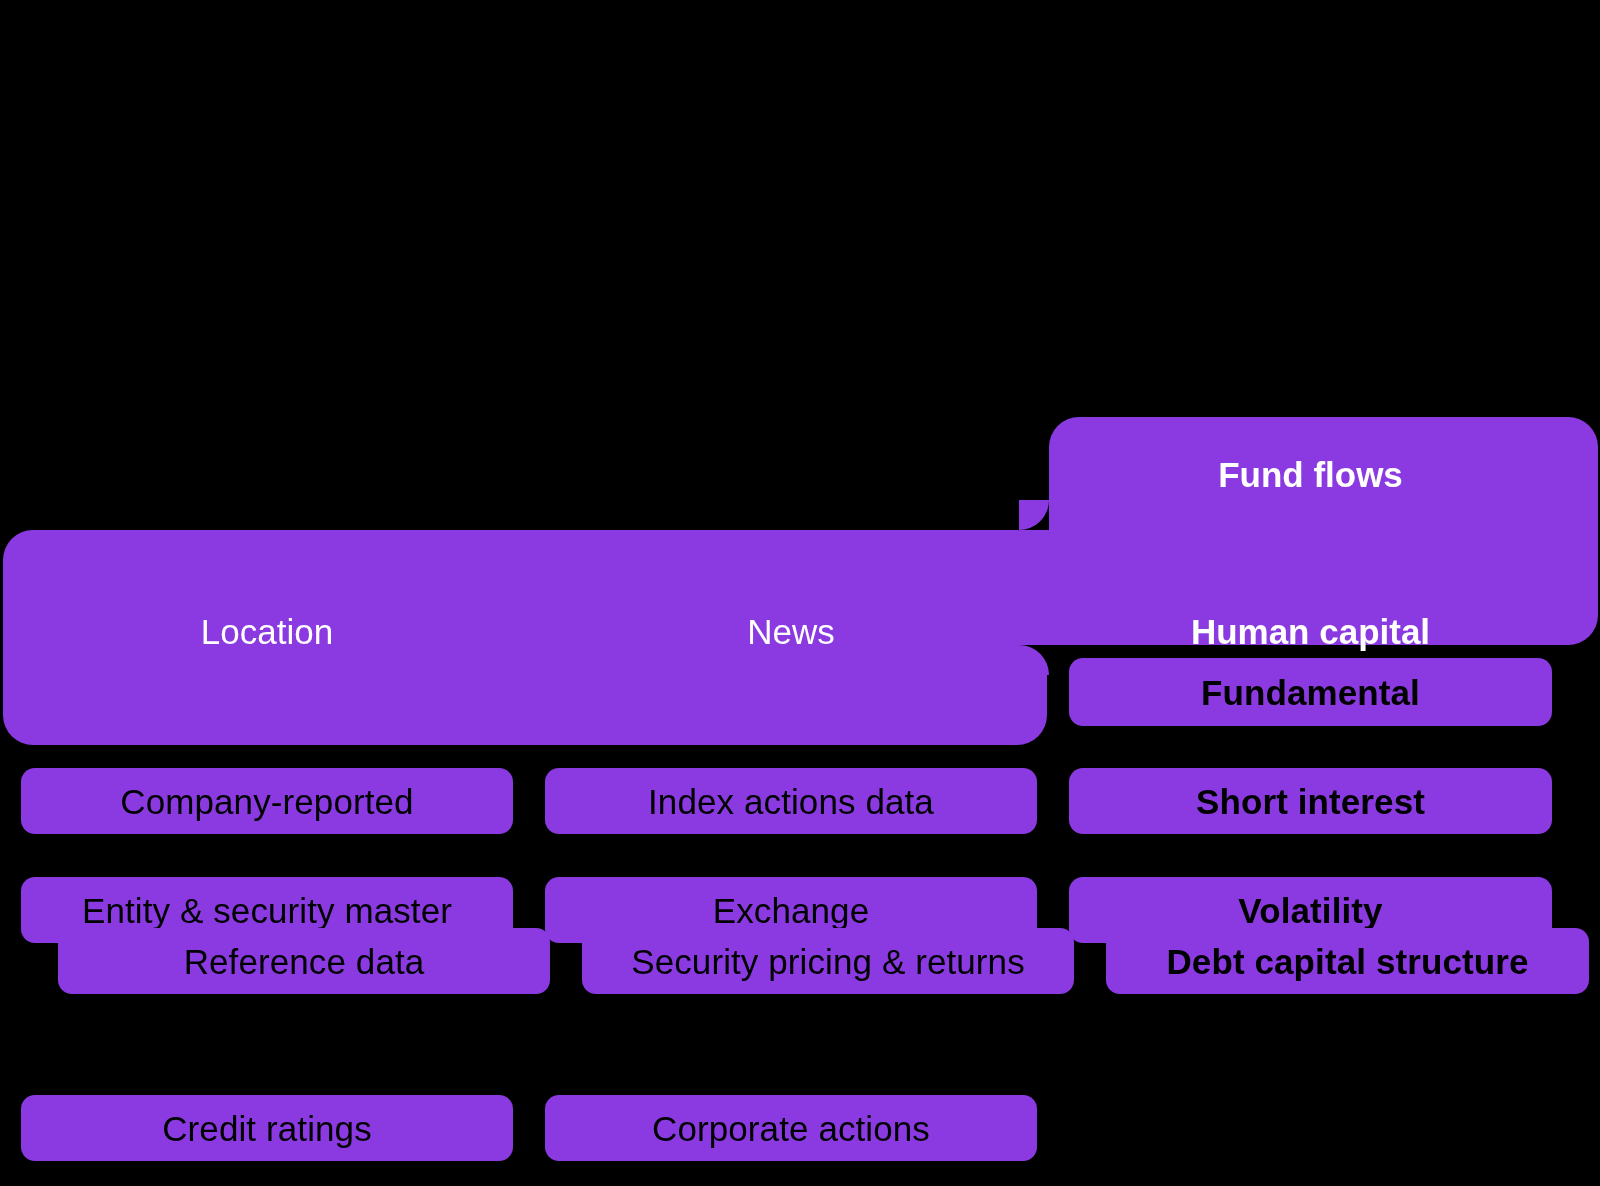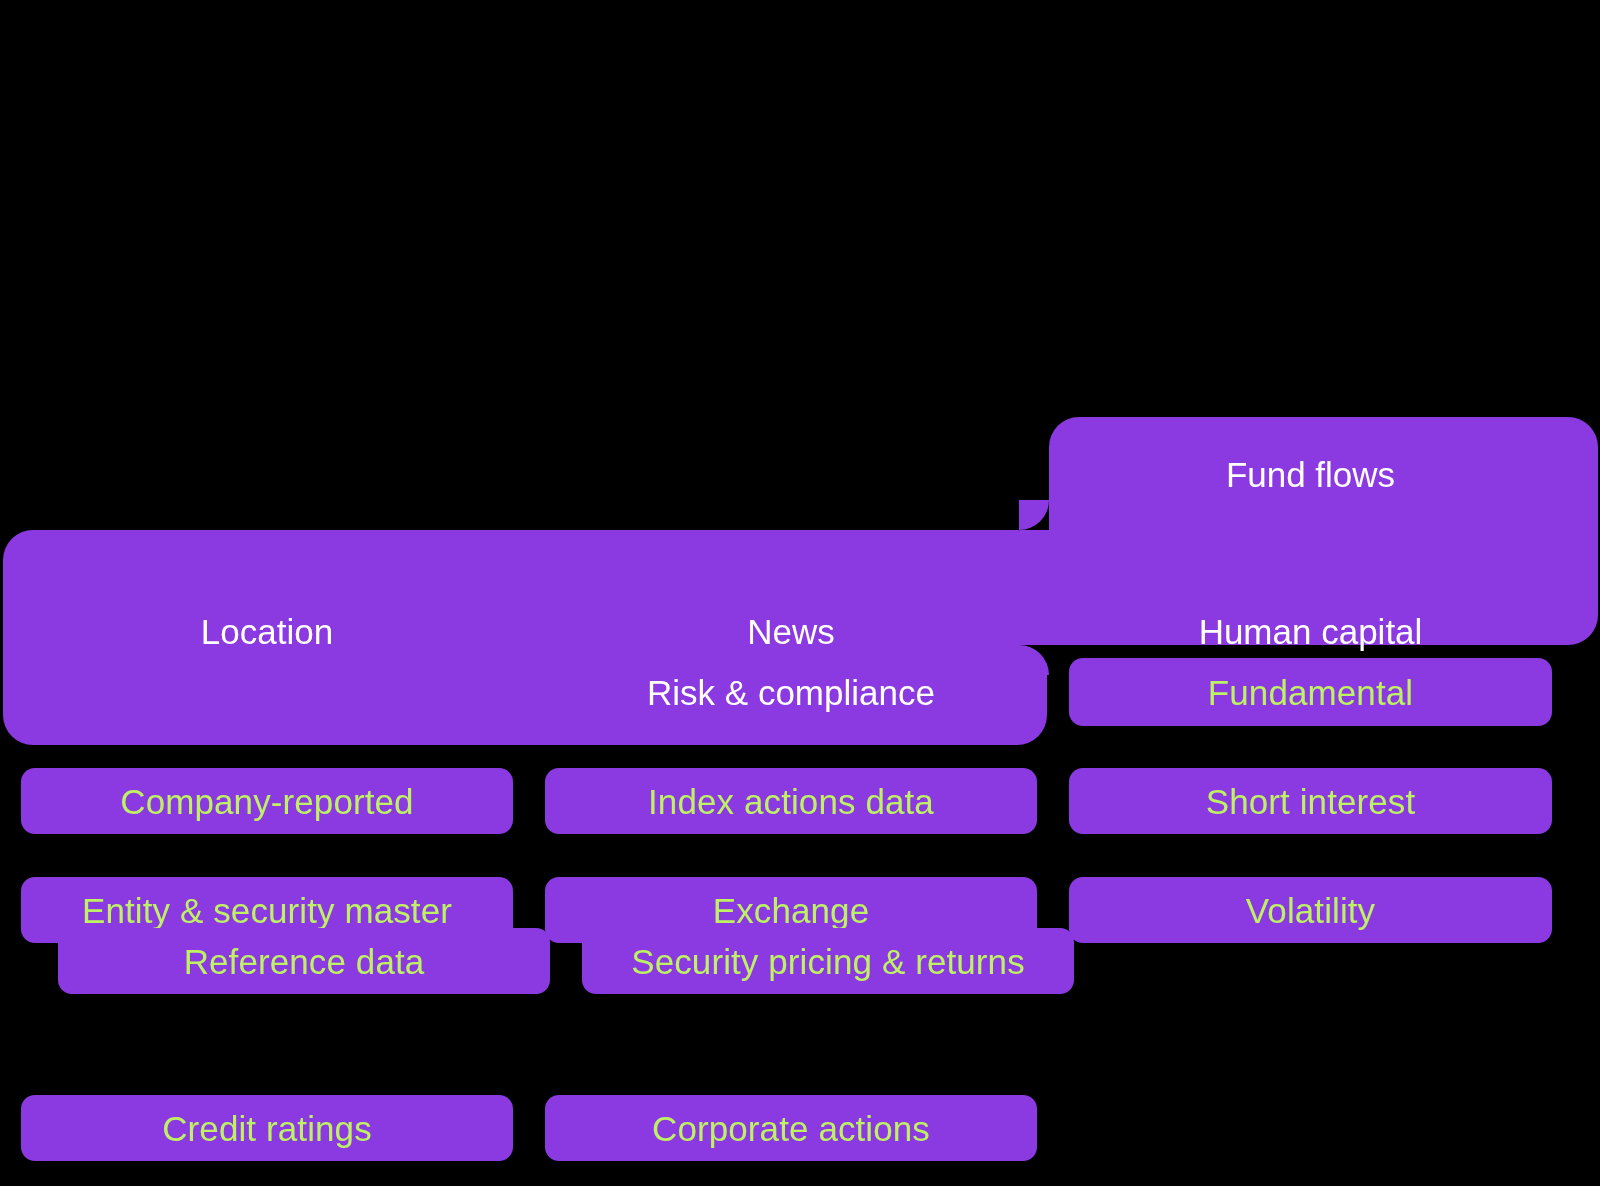--- a/index.html
+++ b/index.html
@@ -17,21 +17,21 @@
     height: 1186px;
     background: #000000;
     overflow: hidden;
   }
 
   
   .pill {
     position: absolute;
     background: #8a3ae0;
     border-radius: 14px;
-    color: #bef264;
+    color: #000000;
     font-size: 35px;
     line-height: 1;
     display: flex;
     align-items: center;
     justify-content: center;
     text-align: center;
     white-space: nowrap;
     letter-spacing: 0.1px;
     box-sizing: border-box;
   }
@@ -104,21 +104,21 @@
     line-height: 1;
     display: flex;
     align-items: center;
     justify-content: center;
     text-align: center;
     white-space: nowrap;
   }
 
   .col-left   { left: 21px;   width: 492px; }
   .col-mid    { left: 545px;  width: 492px; }
-  .col-right  { left: 1069px; width: 483px; }
+  .col-right  { left: 1069px; width: 483px; font-weight: bold; }
 
   .row-h { height: 66px; }
 
   
   .row-fundamental { top: 658px; height: 68px; }
   .row-3 { top: 768px; }
   .row-4 { top: 877px; }
   .row-5 { top: 928px; margin-left: 37px; }
   .row-6 { top: 1095px; }
 
@@ -140,31 +140,31 @@
 
   <div class="blob-label col-right band-1">Fund flows</div>
 
   <div class="blob-label col-left band-2">Location</div>
 
   <div class="blob-label col-mid band-2">News</div>
 
   <div class="blob-label col-right band-2">Human capital</div>
 
 
-  <div class="blob-label col-mid band-3">Risk &amp; compliance</div>
 
   <div class="pill col-right row-fundamental">Fundamental</div>
 
   <div class="pill col-left row-h row-3">Company-reported</div>
   <div class="pill col-mid row-h row-3">Index actions data</div>
   <div class="pill col-right row-h row-3">Short interest</div>
 
   <div class="pill col-left row-h row-4">Entity &amp; security master</div>
   <div class="pill col-mid row-h row-4">Exchange</div>
   <div class="pill col-right row-h row-4">Volatility</div>
 
   <div class="pill col-left row-h row-5">Reference data</div>
   <div class="pill col-mid row-h row-5">Security pricing &amp; returns</div>
+  <div class="pill col-right row-h row-5">Debt capital structure</div>
 
   <div class="pill col-left row-h row-6">Credit ratings</div>
   <div class="pill col-mid row-h row-6">Corporate actions</div>
 
 </div>
 
 </body></html>

